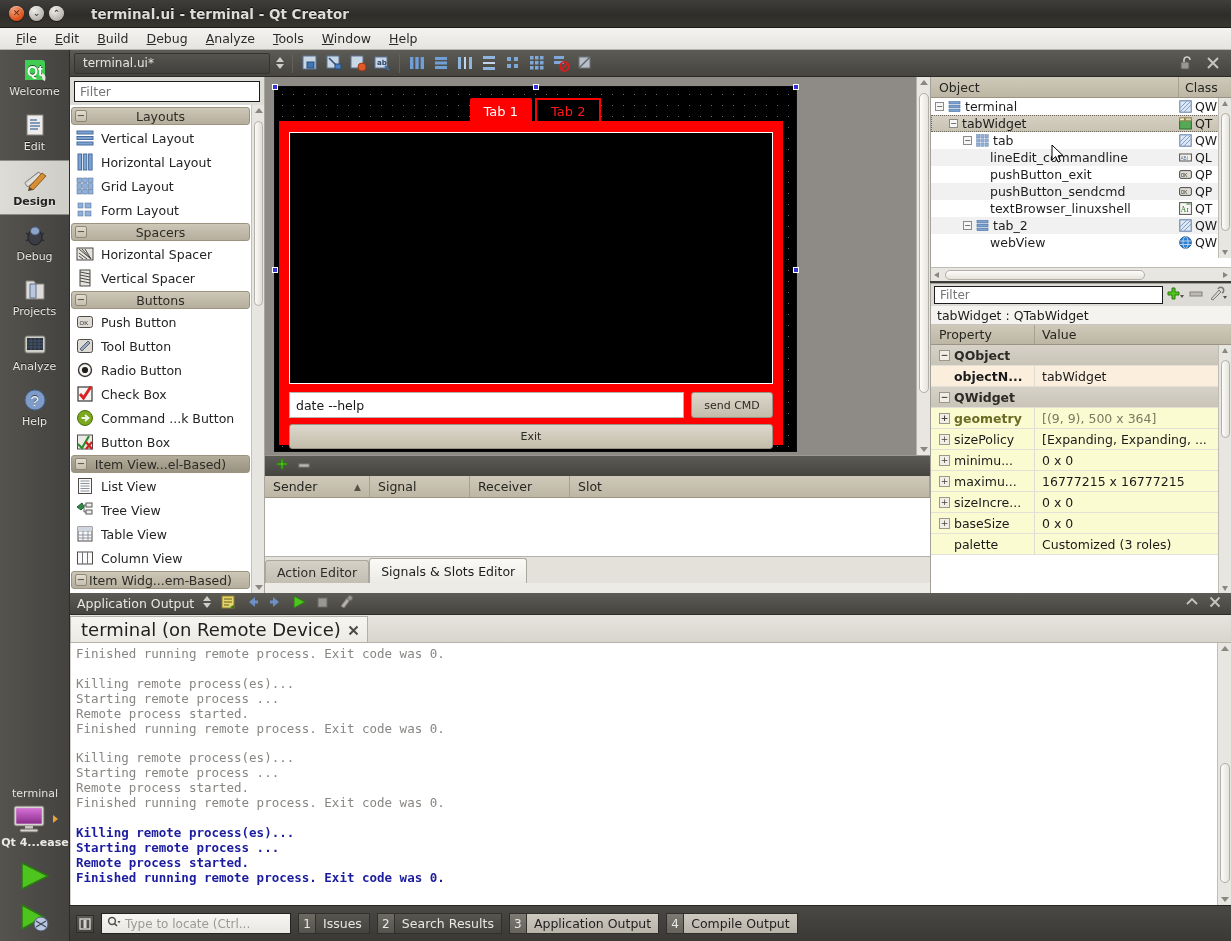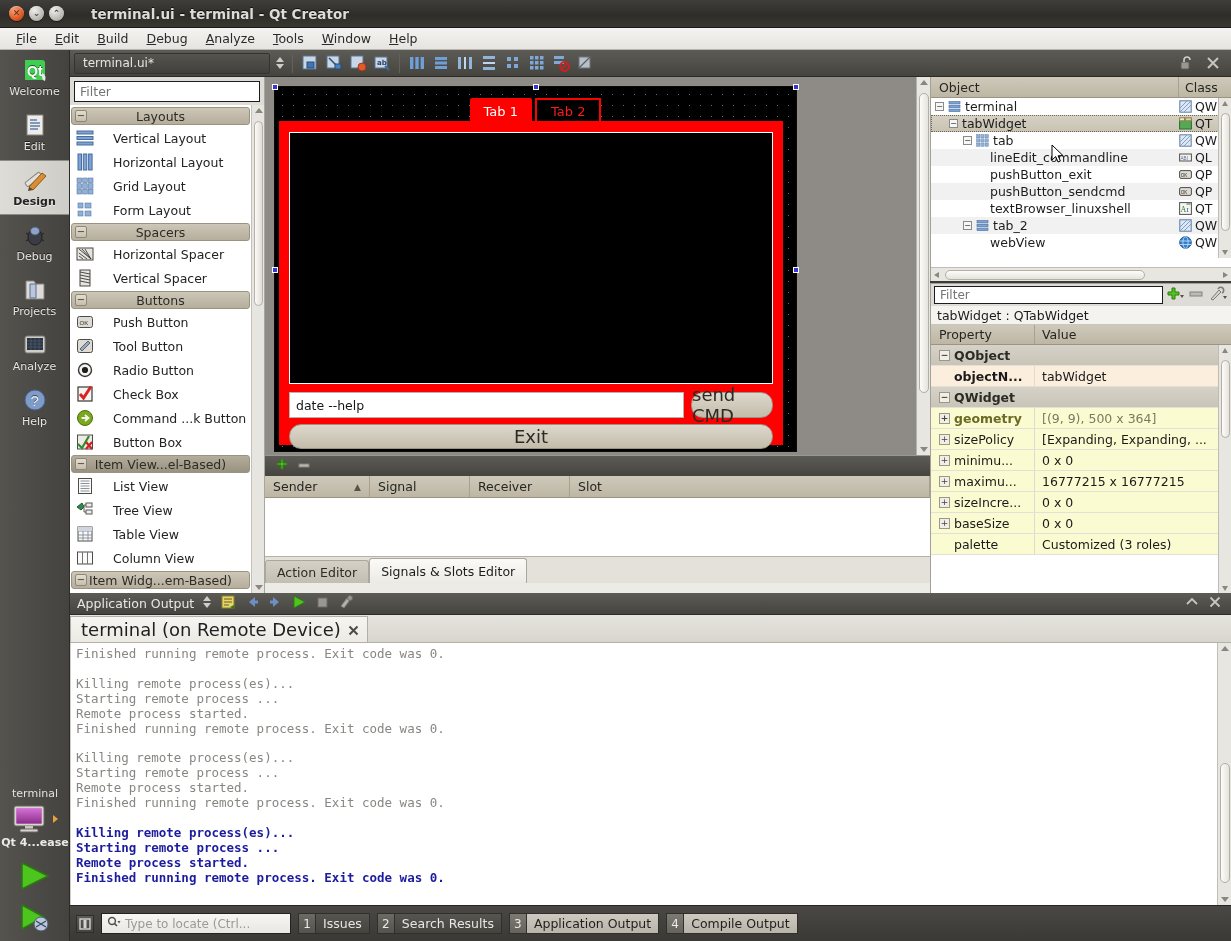--- a/index.html
+++ b/index.html
@@ -108,21 +108,21 @@
     display:flex; align-items:center; justify-content:center; position:relative;
     font-size:12.5px; color:#2e2c27; cursor:pointer;
   }
   .grouphdr.sel { background:linear-gradient(to bottom,#b4ad9b,#999280);}
   .grouphdr .exp {
     position:absolute; left:3px; width:12px;height:12px;
     background:linear-gradient(to bottom,#e2ddcf,#c6bfae); border:1px solid #8e8775;
     border-radius:2px; display:flex;align-items:center;justify-content:center;
     font-size:10px; line-height:1; color:#3a372f;
   }
-  .wbitem { height:24px; display:flex; align-items:center; gap:19px; padding-left:6px;
+  .wbitem { height:24px; display:flex; align-items:center; gap:7px; padding-left:6px;
             font-size:12.5px; color:#232323; cursor:pointer;}
   .wbic { width:18px; height:18px; flex:0 0 18px; display:block;}
 
   
   .formarea {
     position:absolute; left:265px; top:77px; width:665px; height:378px;
     background:#8e8b86; overflow:hidden;
   }
   .formcanvas {
     position:absolute; left:9px; top:9px; width:523px; height:366px;
@@ -141,22 +141,22 @@
     background:#fe0000; border:1px solid #fe0000;
   }
   .browserbox {
     position:absolute; left:9px; top:10px; width:484px; height:252px;
     background:#000; border:1px solid #ffffff;
   }
   .cmdrow { position:absolute; left:9px; top:270px; width:484px; height:26px; display:flex; gap:7px;}
   .cmdinput { flex:1; background:#ffffff; border:1px solid #b7b4ae; display:flex; align-items:center;
               padding-left:6px; font-size:12.5px; color:#171717;}
   .btn3d { background:linear-gradient(to bottom,#ddd8cc,#c3bcab); border:1px solid #9b9484;
-           border-radius:12px; display:flex;align-items:center;justify-content:center;
-           font-size:18px;color:#2c2a25; cursor:pointer;}
+           border-radius:3px; display:flex;align-items:center;justify-content:center;
+           font-size:11px;color:#2c2a25; cursor:pointer;}
   .sendbtn { width:82px; }
   .exitbtn { position:absolute; left:9px; top:302px; width:484px; height:25px;}
   .formvscroll{position:absolute;right:0;top:0;width:14px;height:100%;background:#e8e6e0;border-left:1px solid #b6b3ac;}
   .formvthumb{position:absolute;left:2px;top:16px;width:10px;height:300px;background:linear-gradient(to right,#fdfcfa,#e6e3db);border:1px solid #b2afa8;border-radius:5px;}
 
   
   .ssdock { position:absolute; left:265px; top:455px; width:665px; height:138px;
             background:#ecebe6; border-top:1px solid #9b9892;}
   .sstoolbar{ height:20px; background:linear-gradient(to bottom,#5d5b56,#46443f);
               display:flex; align-items:center; gap:8px; padding-left:10px;}

